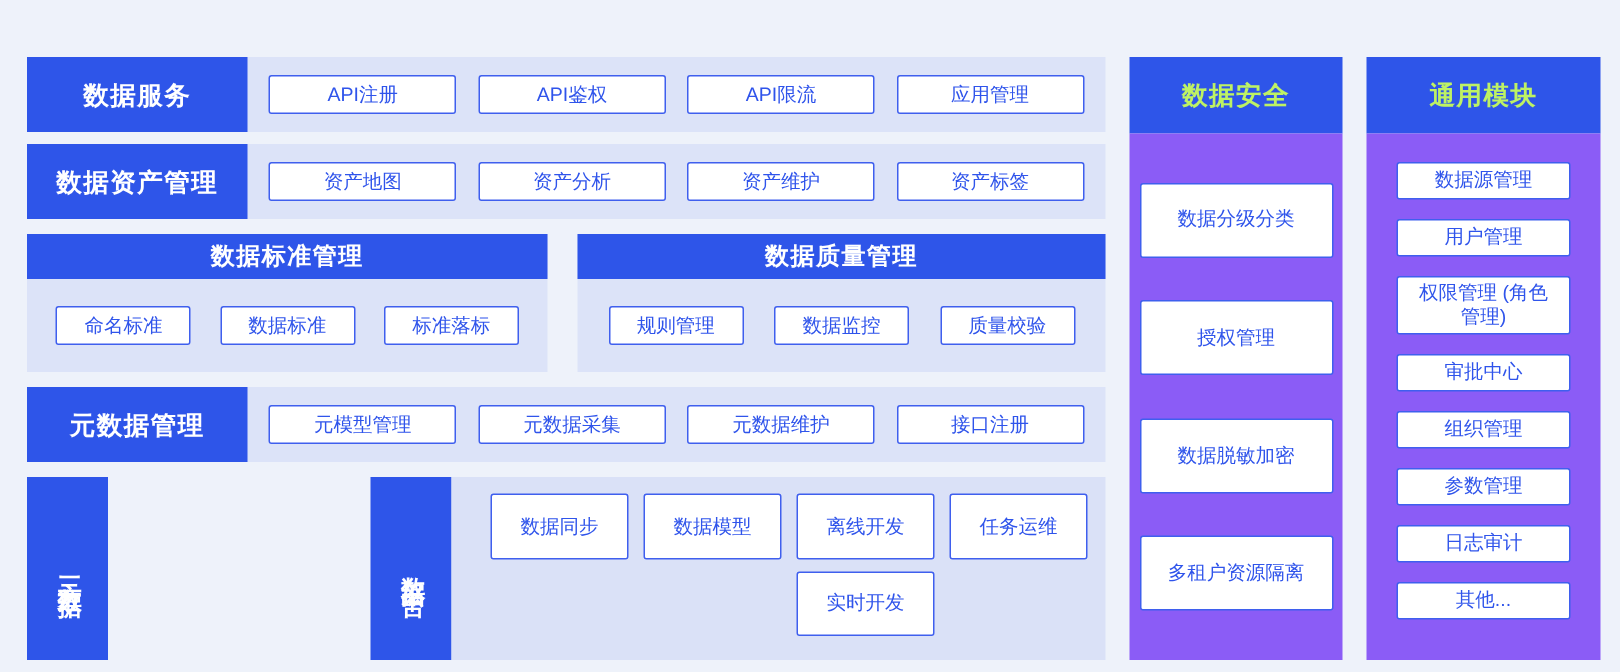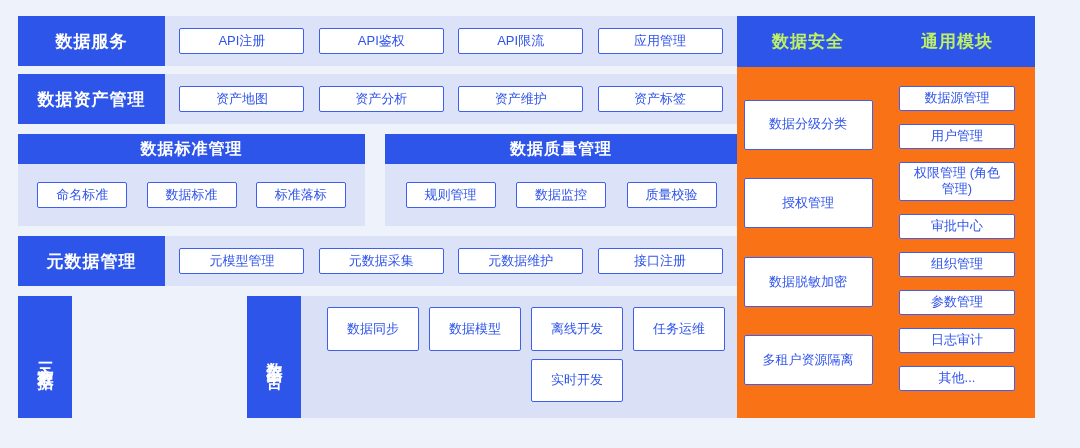--- a/index.html
+++ b/index.html
@@ -10,22 +10,22 @@
   *{margin:0;padding:0;box-sizing:border-box;}
   html,body{background:#eef2fa;}
   .canvas{
     position:relative;
     width:1080px;height:448px;
     background:#eef2fa;
     font-family:"Liberation Sans",sans-serif;
     overflow:hidden;
   }
   .frame{
-    position:absolute;left:18px;top:16px;
-    display:flex;
+    position:absolute;left:18px;top:38px;
+    display:flex;gap:16px;
   }
   .main{width:719px;display:flex;flex-direction:column;}
 
   
   .band{display:flex;height:50px;background:#dce3f8;}
   .band.mb8{margin-bottom:8px;}
   .band.mb10{margin-bottom:10px;}
   .band-header{
     width:147px;flex:0 0 147px;
     background:var(--blue);color:#fff;
@@ -93,21 +93,21 @@
   .col{display:flex;flex-direction:column;height:402px;}
   .col-security{width:142px;}
   .col-common{width:156px;}
   .col-header{
     height:51px;flex:0 0 51px;
     background:var(--blue);color:#bef264;
     font-size:17px;font-weight:bold;
     display:flex;align-items:center;justify-content:center;
     letter-spacing:1px;
   }
-  .col-body{flex:1;background:#f97316;}
+  .col-body{flex:1;background:#8b5cf6;}
   .col-security .col-body{
     display:flex;flex-direction:column;align-items:center;justify-content:space-evenly;
     padding:4px 0;
   }
   .col-security .btn{width:129px;min-height:50px;padding:4px 8px;}
   .col-common .col-body{
     display:flex;flex-direction:column;align-items:center;
     padding-top:19px;gap:13px;
   }
   .col-common .btn{width:116px;min-height:25px;padding:2px 8px;}

